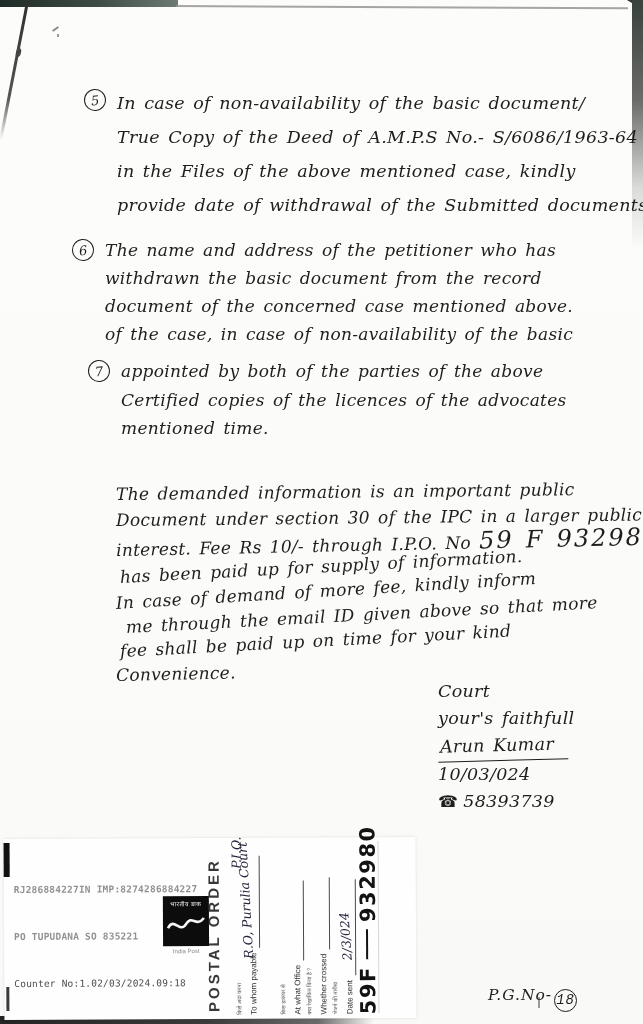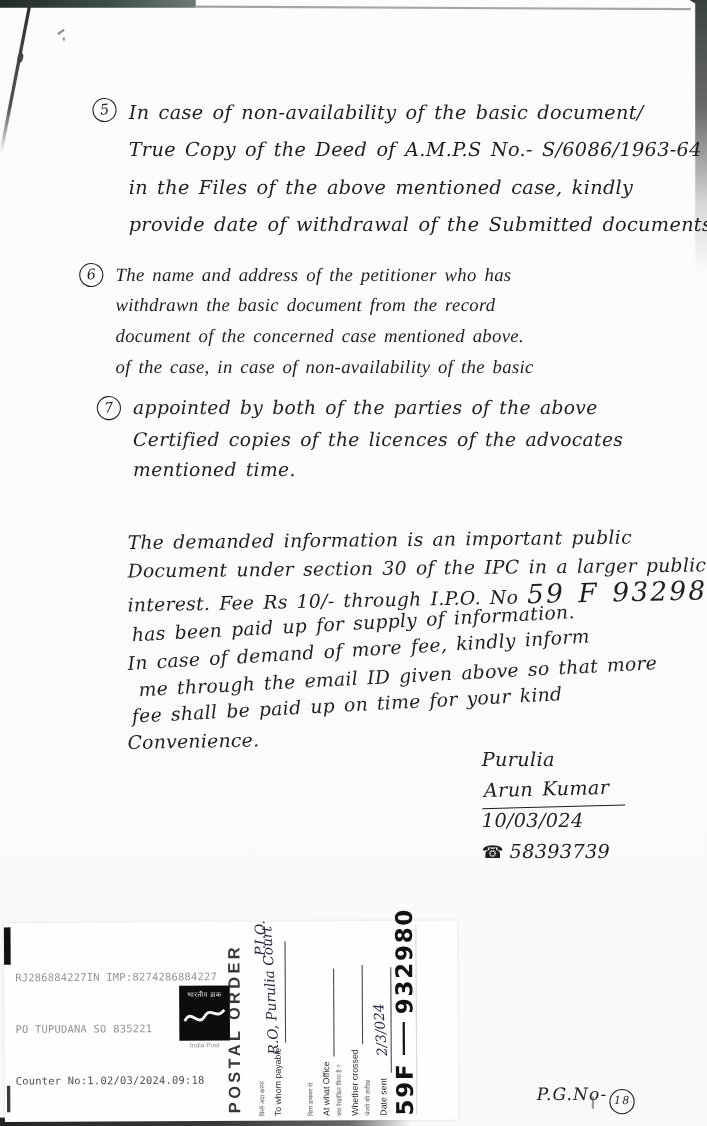--- a/index.html
+++ b/index.html
@@ -37,50 +37,50 @@
   .circle-num{
     position:absolute;left:0;top:3px;width:20px;height:20px;border:1.6px solid #222;
     border-radius:50%;display:flex;align-items:center;justify-content:center;
     font-family:"DejaVu Serif",serif;font-style:italic;font-size:13px;color:#1e1e1e;
     transform:rotate(-6deg);
   }
   .item .lines{margin-left:33px;}
   .item5{left:84px;top:86px;font-size:17.5px;}
   .item5 .hw-line{line-height:34px;}
   .item6{left:72px;top:236px;font-size:17px;}
-  .item6 .hw-line{line-height:28px;font-family:Liberation Serif, serif;}
+  .item6 .hw-line{line-height:28px;}
   .item7{left:88px;top:357px;font-size:17px;}
   .item7 .hw-line{line-height:28.5px;}
   .para{position:absolute;left:116px;top:482px;font-size:17px;}
   .para .hw-line{line-height:25.5px;transform-origin:left center;}
   .para .p1,.para .p2{transform:rotate(-.6deg);}
   .para .p3{transform:rotate(-1.2deg);line-height:30px;}
   .fee-big{font-size:24px;letter-spacing:2px;font-style:italic;}
   .para .p4{transform:rotate(-3deg);margin-left:4px;}
   .para .p5{transform:rotate(-3.4deg);margin-left:0;line-height:24px;}
   .para .p6{transform:rotate(-3deg);margin-left:10px;line-height:24px;}
   .para .p7{transform:rotate(-3deg);margin-left:4px;line-height:24px;}
   .para .p8{transform:rotate(-1.2deg);line-height:24px;}
   .signature{position:absolute;left:438px;top:678px;font-size:17.5px;}
   .signature .hw-line{line-height:27px;}
   .sig-name{display:inline-block;border-bottom:1.8px solid #1e1e1e;padding:0 14px 1px 2px;
     transform:rotate(-1.5deg);}
   .sig-phone .glyph{font-style:normal;font-size:16px;margin-right:5px;}
   .pageno{position:absolute;left:488px;top:986px;font-size:15.5px;letter-spacing:1px;}
   .pageno .circ{display:inline-flex;align-items:center;justify-content:center;
-    width:21px;height:21px;border:1.7px solid #1c1c1c;border-radius:50%;font-size:10px;
-    margin-left:2px;vertical-align:-4px;}
+    width:21px;height:21px;border:1.7px solid #1c1c1c;border-radius:50%;font-size:14px;
+    margin-left:2px;vertical-align:-4px;font-family:Liberation Mono, monospace;}
   
   .receipt{position:absolute;left:4px;top:838px;width:412px;height:181px;
     background:#fefefe;box-shadow:0 0 3px rgba(0,0,0,.12);transform:rotate(-.3deg);}
   .r-tick-a{position:absolute;left:0;top:4px;width:6px;height:34px;background:#111;}
   .r-tick-b{position:absolute;left:2px;top:148px;width:3px;height:24px;background:#3a3a3a;}
   .frank{position:absolute;left:10px;top:11px;font-family:"DejaVu Sans Mono",monospace;
     font-size:9.5px;line-height:15.8px;color:#4e4e4e;white-space:pre;letter-spacing:.2px;}
-  .frank .f-dim{opacity:.62;}
+  .frank .f-dim{opacity:.62;font-weight:bold;}
   .logo{position:absolute;left:158px;top:58px;width:48px;text-align:center;}
   .logo .box{width:46px;height:50px;background:#0c0c0c;margin:0 auto;
     display:flex;flex-direction:column;align-items:center;justify-content:flex-start;}
   .logo .hindi{color:#f2f2f2;font-size:6px;margin-top:4px;letter-spacing:.5px;white-space:nowrap;}
   .logo .caption{color:#8a8a8a;font-size:6px;margin-top:2px;}
   .po-title{position:absolute;left:201px;top:4px;height:170px;
     writing-mode:vertical-rl;transform:rotate(180deg);
     font-weight:bold;font-size:15px;letter-spacing:3px;color:#1c1c1c;opacity:.88;
     font-family:"Liberation Sans",sans-serif;}
   .po-edge-line{position:absolute;left:374px;top:4px;width:1px;height:172px;background:#d7d7d4;}
@@ -157,21 +157,22 @@
     <div class="hw-line p2">Document under section 30 of the IPC in a larger public</div>
     <div class="hw-line p3"><span>interest. Fee Rs 10/- through I.P.O. No </span><span class="fee-big">59 F 932980</span></div>
     <div class="hw-line p4">has been paid up for supply of information.</div>
     <div class="hw-line p5">In case of demand of more fee, kindly inform</div>
     <div class="hw-line p6">me through the email ID given above so that more</div>
     <div class="hw-line p7">fee shall be paid up on time for your kind</div>
     <div class="hw-line p8">Convenience.</div>
   </section>
 
   <section class="signature hw">
-    <div class="hw-line">Purulia</div>
+    <div class="hw-line">Court</div>
+    <div class="hw-line">your's faithfull</div>
     <div class="hw-line"><span class="sig-name">Arun Kumar</span></div>
     <div class="hw-line">10/03/024</div>
     <div class="hw-line sig-phone"><span class="glyph">☎</span><span>58393739</span></div>
   </section>
 
   <section class="receipt">
     <div class="r-tick-a"></div>
     <div class="r-tick-b"></div>
 
     <div class="frank">

